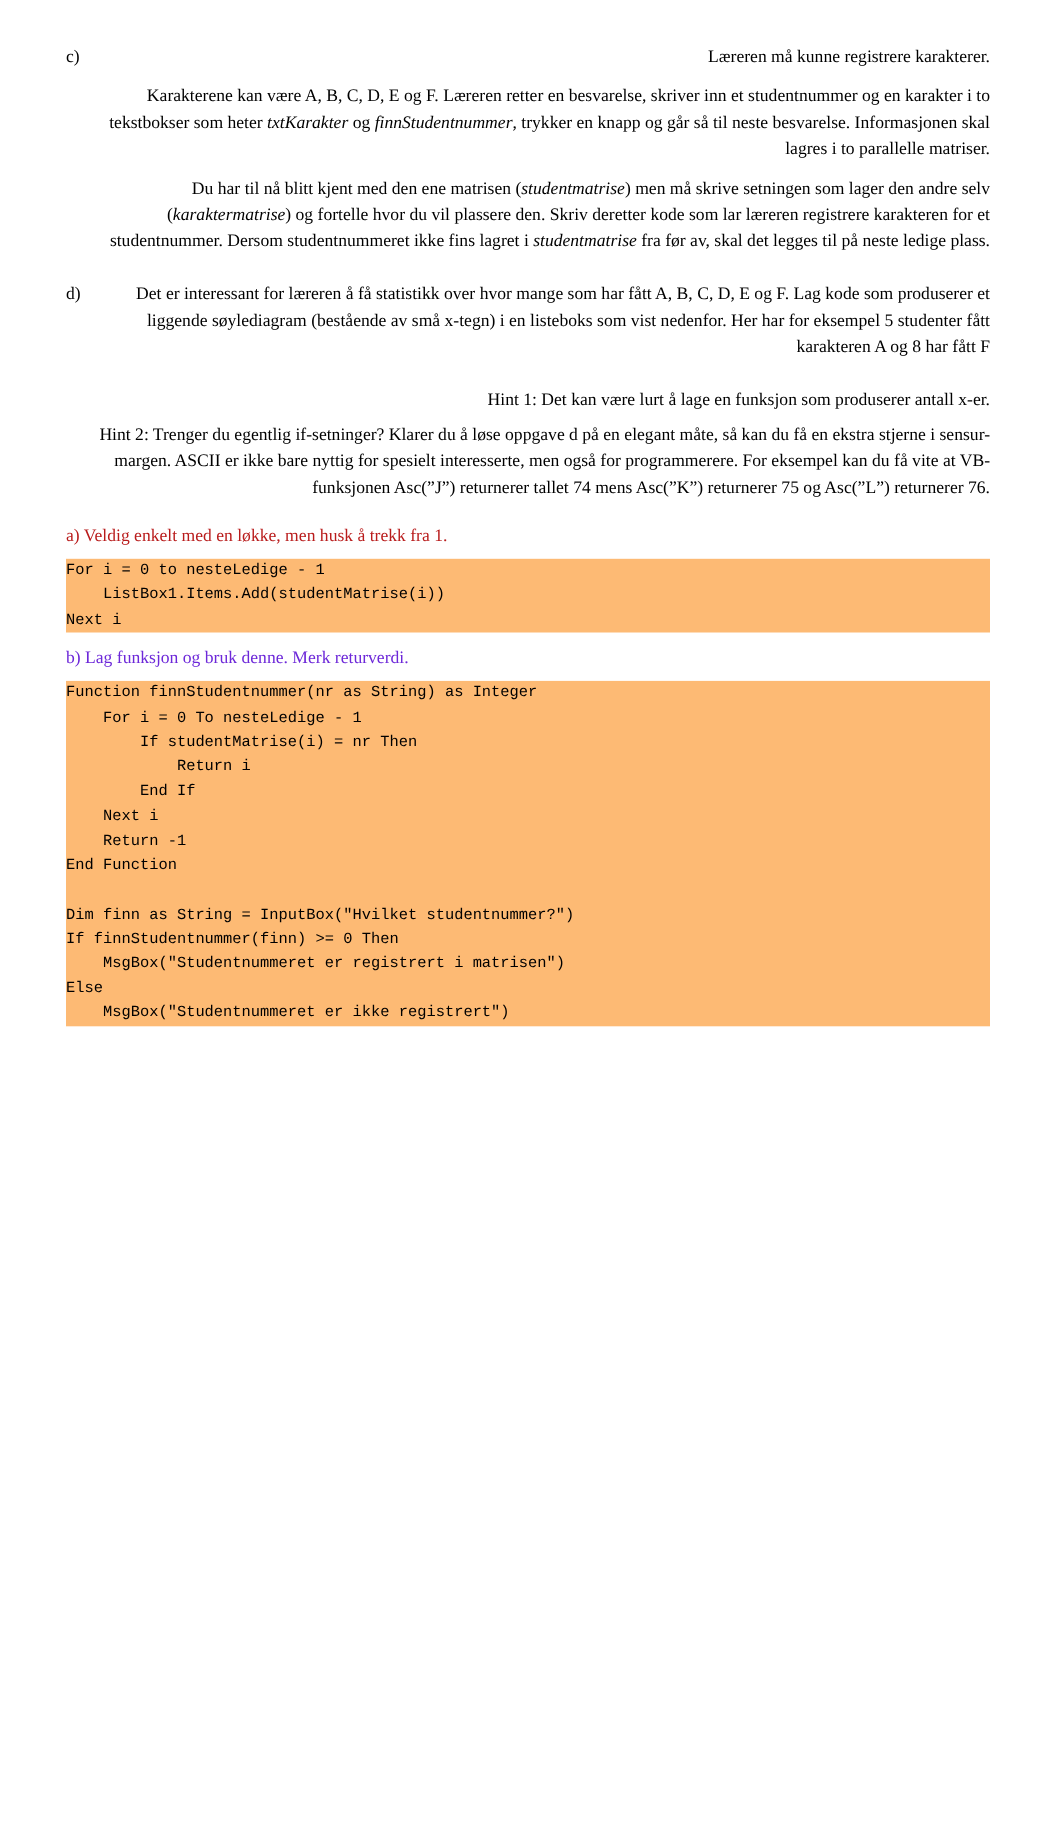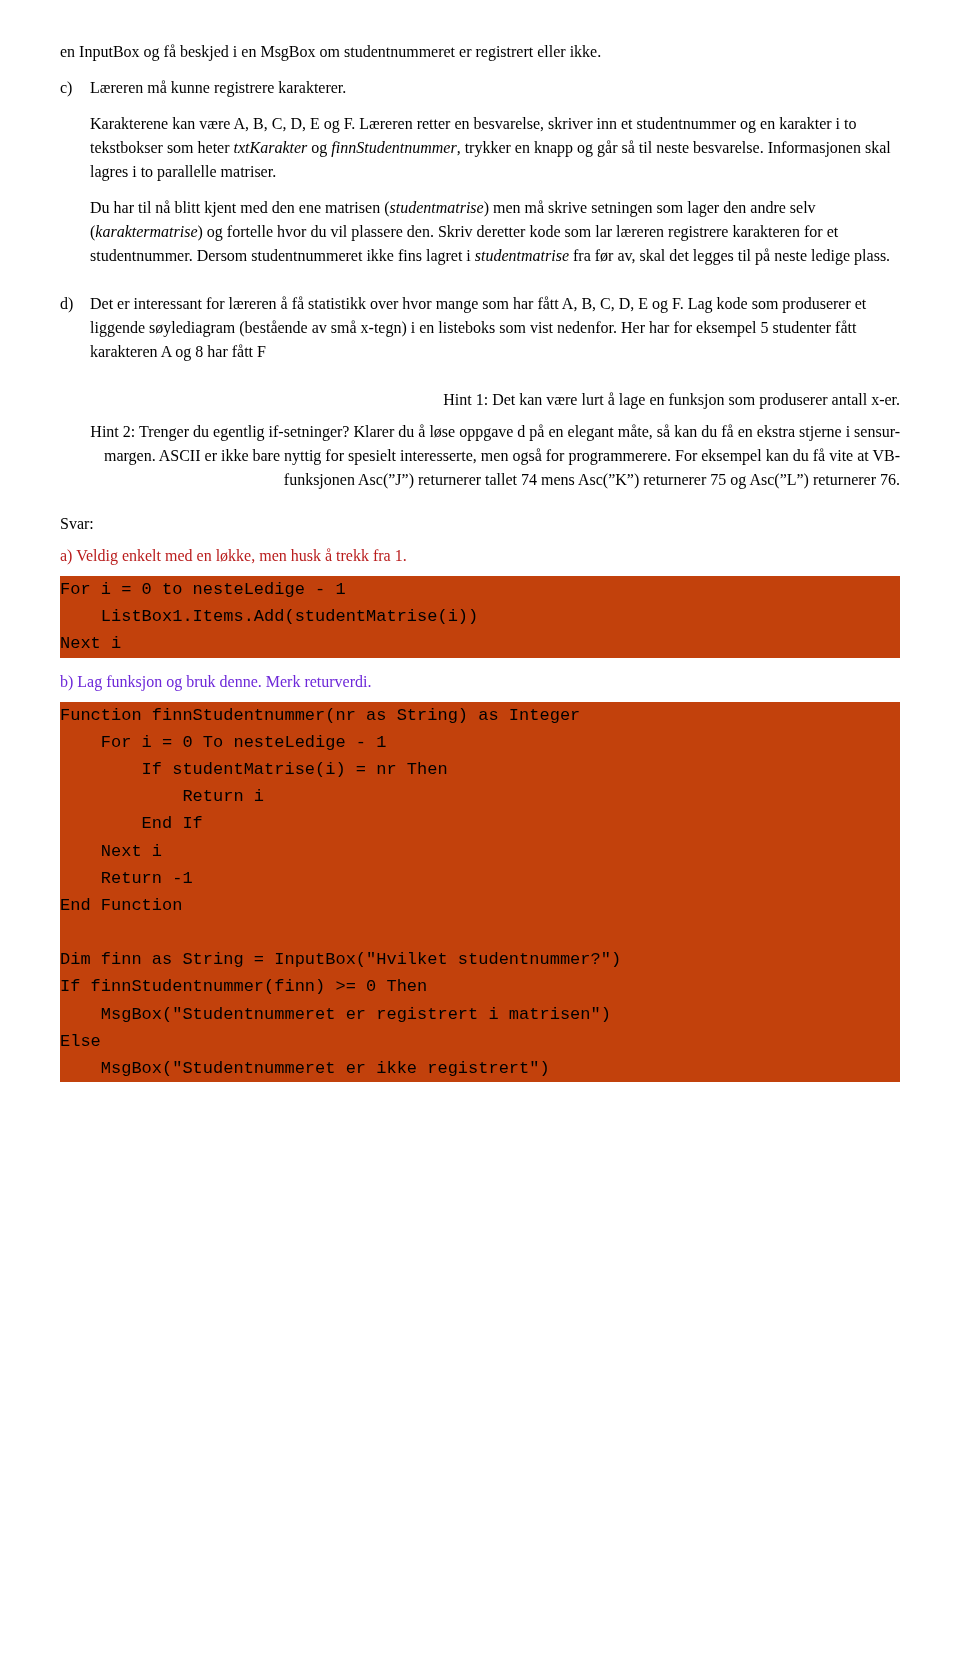--- a/index.html
+++ b/index.html
@@ -22,26 +22,27 @@
     .list-item {
       display: flex;
       margin-bottom: 12px;
     }
     .list-label {
       min-width: 30px;
       font-weight: normal;
     }
     .list-content {
       flex: 1;
+      text-align: right;
     }
     .code-block {
       font-family: 'Courier New', Courier, monospace;
-      font-size: 17px;
+      font-size: 14px;
       white-space: pre;
-      background: #c2410c;
+      background: #fdba74;
       margin: 8px 0;
       line-height: 1.6;
     }
     .diagram-block {
       font-family: 'Courier New', Courier, monospace;
       font-size: 14px;
       white-space: pre;
       margin: 12px 0 12px 80px;
       line-height: 1.6;
     }
@@ -74,21 +75,20 @@
       color: #000;
       font-size: 16px;
       margin: 16px 0 8px 0;
     }
   </style>
 </head>
 <body>
 
 <div>
 
-  <p class="paragraph">en InputBox og få beskjed i en MsgBox om studentnummeret er registrert eller ikke.</p>
 
   <div class="list-item">
     <span class="list-label">c)</span>
     <div class="list-content">
       <p class="paragraph">Læreren må kunne registrere karakterer.</p>
       <p class="paragraph">Karakterene kan være A, B, C, D, E og F. Læreren retter en besvarelse, skriver inn et studentnummer og en karakter i to tekstbokser som heter <em>txtKarakter</em> og <em>finnStudentnummer</em>, trykker en knapp og går så til neste besvarelse. Informasjonen skal lagres i to parallelle matriser.</p>
       <p class="paragraph">Du har til nå blitt kjent med den ene matrisen (<em>studentmatrise</em>) men må skrive setningen som lager den andre selv (<em>karaktermatrise</em>) og fortelle hvor du vil plassere den. Skriv deretter kode som lar læreren registrere karakteren for et studentnummer. Dersom studentnummeret ikke fins lagret i <em>studentmatrise</em> fra før av, skal det legges til på neste ledige plass.</p>
     </div>
   </div>
 
@@ -98,21 +98,20 @@
       <p class="paragraph">Det er interessant for læreren å få statistikk over hvor mange som har fått A, B, C, D, E og F. Lag kode som produserer et liggende søylediagram (bestående av små x-tegn) i en listeboks som vist nedenfor. Her har for eksempel 5 studenter fått karakteren A og 8 har fått F</p>
     </div>
   </div>
 
 
   <p class="hint paragraph">Hint 1: Det kan være lurt å lage en funksjon som produserer antall x-er.</p>
 
   <p class="hint paragraph">Hint 2: Trenger du egentlig if-setninger? Klarer du å løse oppgave d på en elegant måte, så kan du få en ekstra stjerne i sensur-margen. ASCII er ikke bare nyttig for spesielt interesserte, men også for programmerere. For eksempel kan du få vite at VB-funksjonen Asc(”J”) returnerer tallet 74 mens Asc(”K”) returnerer 75 og Asc(”L”) returnerer 76.</p>
 
   <div class="answer-section">
-    <p class="svar-label">Svar:</p>
 
     <p class="answer-a">a) Veldig enkelt med en løkke, men husk å trekk fra 1.</p>
 
     <div class="code-block">For i = 0 to nesteLedige - 1
     ListBox1.Items.Add(studentMatrise(i))
 Next i</div>
 
     <p class="answer-b">b) Lag funksjon og bruk denne. Merk returverdi.</p>
 
     <div class="code-block">Function finnStudentnummer(nr as String) as Integer

